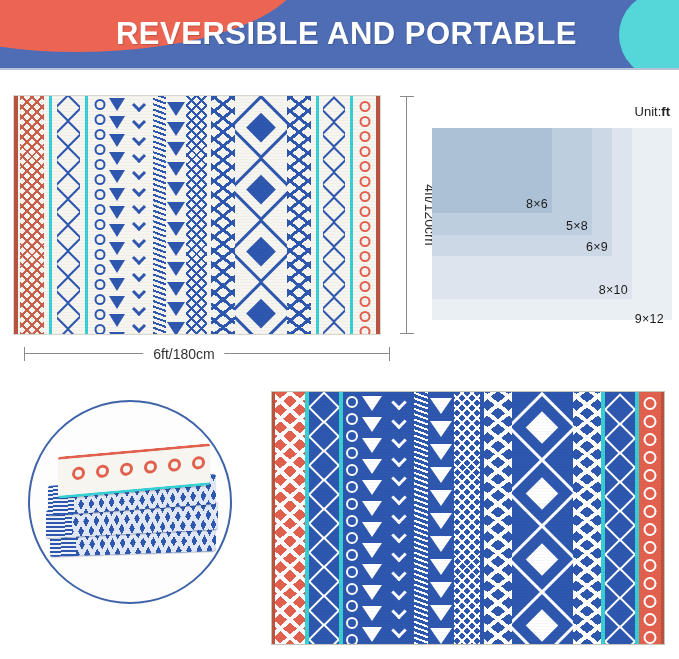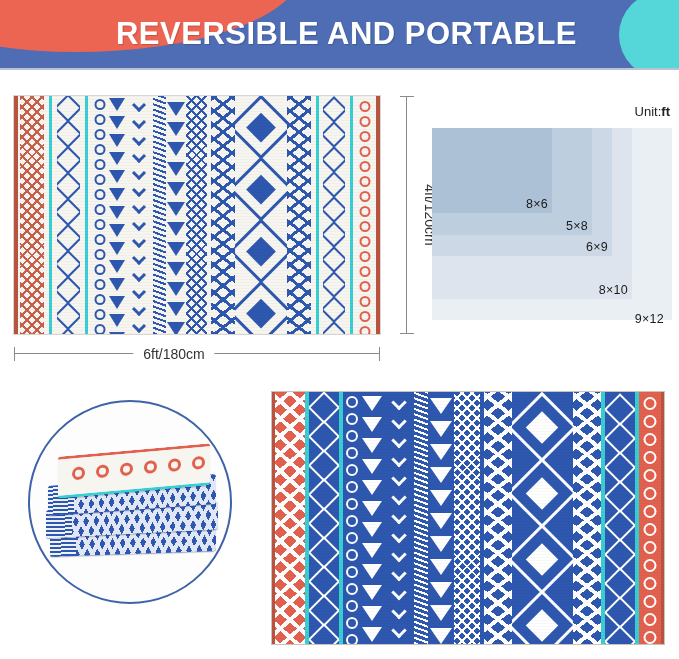--- a/index.html
+++ b/index.html
@@ -116,21 +116,21 @@
   
   .dim-right{position:absolute;left:398px;top:96px;width:18px;height:238px;}
   .dim-right .line{position:absolute;left:8px;top:0;width:1px;height:238px;background:#8a8a8a;}
   .dim-right .cap-t{position:absolute;left:2px;top:0;width:14px;height:1px;background:#8a8a8a;}
   .dim-right .cap-b{position:absolute;left:2px;top:237px;width:14px;height:1px;background:#8a8a8a;}
   .dim-right .label{
     position:absolute;left:-3px;top:119px;
     transform:translateY(-50%) rotate(90deg);transform-origin:center;
     white-space:nowrap;font-size:14px;color:#333;background:#fff;padding:2px 4px;
   }
-  .dim-bottom{position:absolute;left:14px;top:345px;width:320px;height:18px;}
+  .dim-bottom{position:absolute;left:24px;top:345px;width:320px;height:18px;}
   .dim-bottom .line{position:absolute;left:0;top:8px;width:366px;height:1px;background:#8a8a8a;}
   .dim-bottom .cap-l{position:absolute;left:0;top:2px;width:1px;height:14px;background:#8a8a8a;}
   .dim-bottom .cap-r{position:absolute;left:365px;top:2px;width:1px;height:14px;background:#8a8a8a;}
   .dim-bottom .label{
     position:absolute;left:50%;top:9px;transform:translate(-50%,-50%);
     font-size:14px;color:#333;background:#fff;padding:0 10px;white-space:nowrap;
   }
 
   
   .sizechart{position:absolute;left:432px;top:128px;width:240px;height:192px;}

